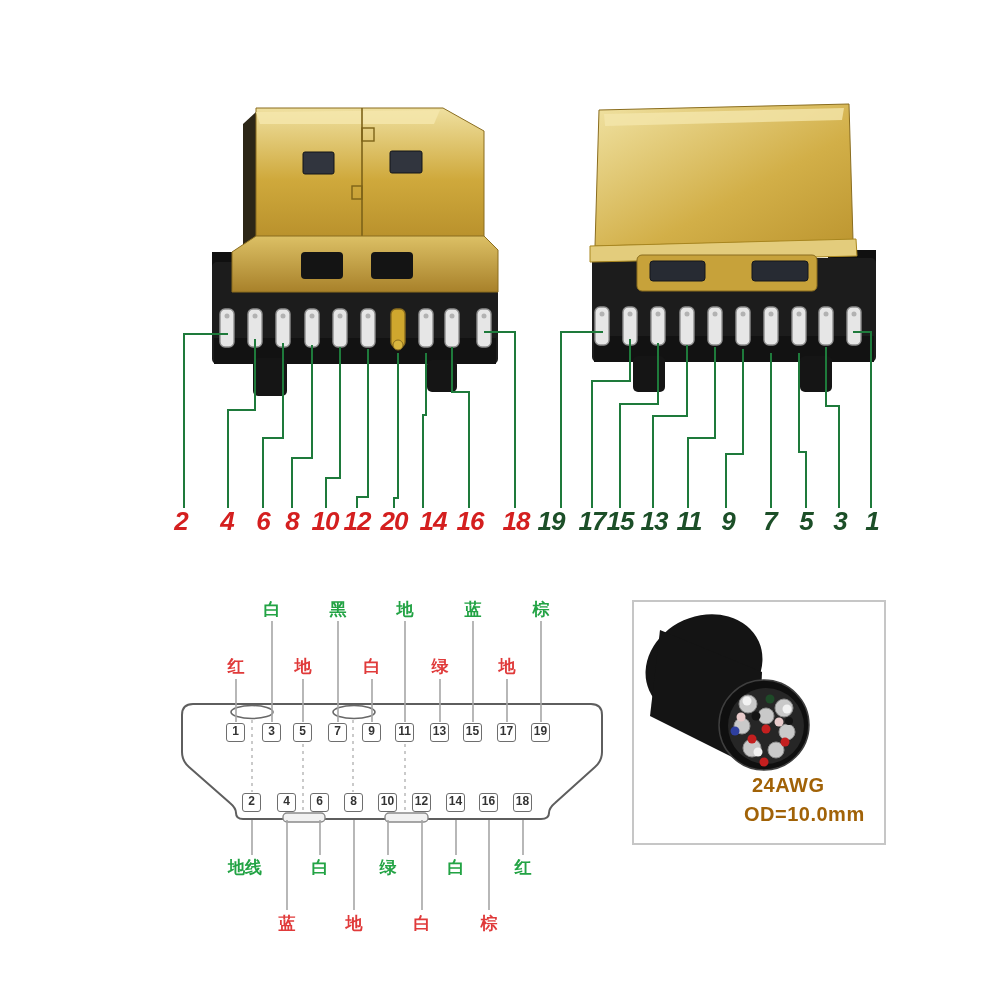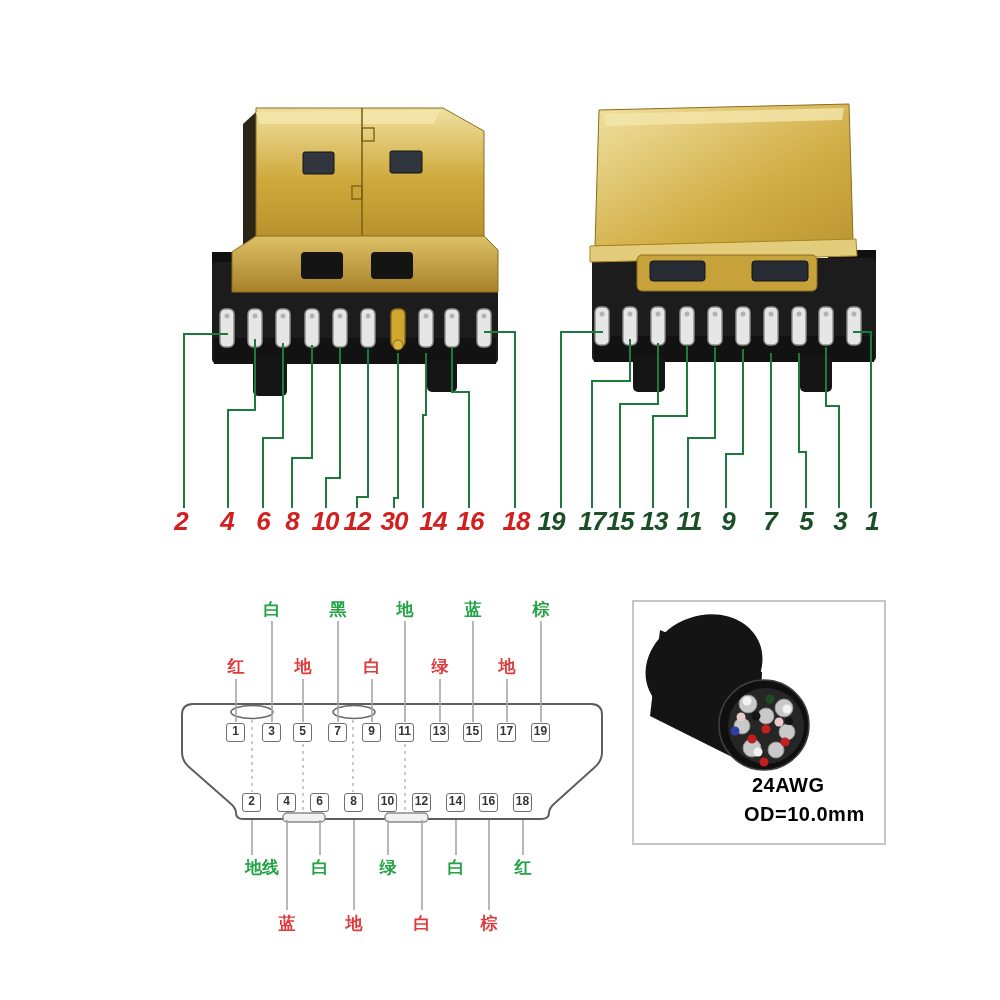--- a/index.html
+++ b/index.html
@@ -20,21 +20,21 @@
   .num{position:absolute;width:40px;height:30px;text-align:center;font-size:26px;font-weight:bold;
        font-style:italic;line-height:30px;letter-spacing:-1px;}
   .nl{color:var(--red-number,#d41f1f);}
   .nr{color:var(--green-number,#1c4f28);}
   .cjk{position:absolute;width:44px;text-align:center;font-size:17px;font-weight:bold;line-height:22px;}
   .cg{color:var(--green-label,#22a344);}
   .cr{color:var(--red-label,#e03a3a);}
   .pinbox{position:absolute;width:19px;height:19px;box-sizing:border-box;border:1.5px solid #6e6e6e;
           border-radius:3px;background:#fff;font-size:12px;font-weight:bold;color:#333;
           text-align:center;line-height:15px;}
-  .spec{position:absolute;font-size:20px;font-weight:bold;color:#000000;letter-spacing:.5px;}
+  .spec{position:absolute;font-size:20px;font-weight:bold;color:#a16207;letter-spacing:.5px;}
   .specbox{position:absolute;left:632px;top:600px;width:250px;height:241px;border:2px solid #c6c6c6;
            background:transparent;}
 </style>
 </head>
 <body>
 
 <div class="canvas">
 
 <svg class="scene" viewBox="0 0 1000 1000">
   <defs>
@@ -224,21 +224,21 @@
     </g>
   </g>
 </svg>
 
   <div class="num nl" style="left:161px;top:506px">2</div>
   <div class="num nl" style="left:207px;top:506px">4</div>
   <div class="num nl" style="left:243px;top:506px">6</div>
   <div class="num nl" style="left:272px;top:506px">8</div>
   <div class="num nl" style="left:305px;top:506px">10</div>
   <div class="num nl" style="left:337px;top:506px">12</div>
-  <div class="num nl" style="left:374px;top:506px">30</div>
+  <div class="num nl" style="left:374px;top:506px">20</div>
   <div class="num nl" style="left:413px;top:506px">14</div>
   <div class="num nl" style="left:450px;top:506px">16</div>
   <div class="num nl" style="left:496px;top:506px">18</div>
 
   <div class="num nr" style="left:531px;top:506px">19</div>
   <div class="num nr" style="left:572px;top:506px">17</div>
   <div class="num nr" style="left:600px;top:506px">15</div>
   <div class="num nr" style="left:634px;top:506px">13</div>
   <div class="num nr" style="left:669px;top:506px">11</div>
   <div class="num nr" style="left:708px;top:506px">9</div>
@@ -272,21 +272,21 @@
   <div class="pinbox" style="left:242px;top:793px">2</div>
   <div class="pinbox" style="left:277px;top:793px">4</div>
   <div class="pinbox" style="left:310px;top:793px">6</div>
   <div class="pinbox" style="left:344px;top:793px">8</div>
   <div class="pinbox" style="left:378px;top:793px">10</div>
   <div class="pinbox" style="left:412px;top:793px">12</div>
   <div class="pinbox" style="left:446px;top:793px">14</div>
   <div class="pinbox" style="left:479px;top:793px">16</div>
   <div class="pinbox" style="left:513px;top:793px">18</div>
 
-  <div class="cjk cg" style="left:240px;top:857px">地线</div>
+  <div class="cjk cg" style="left:223px;top:857px">地线</div>
   <div class="cjk cg" style="left:298px;top:857px">白</div>
   <div class="cjk cg" style="left:366px;top:857px">绿</div>
   <div class="cjk cg" style="left:434px;top:857px">白</div>
   <div class="cjk cg" style="left:501px;top:857px">红</div>
   <div class="cjk cr" style="left:265px;top:913px">蓝</div>
   <div class="cjk cr" style="left:332px;top:913px">地</div>
   <div class="cjk cr" style="left:400px;top:913px">白</div>
   <div class="cjk cr" style="left:467px;top:913px">棕</div>
 
   <div class="specbox"></div>

